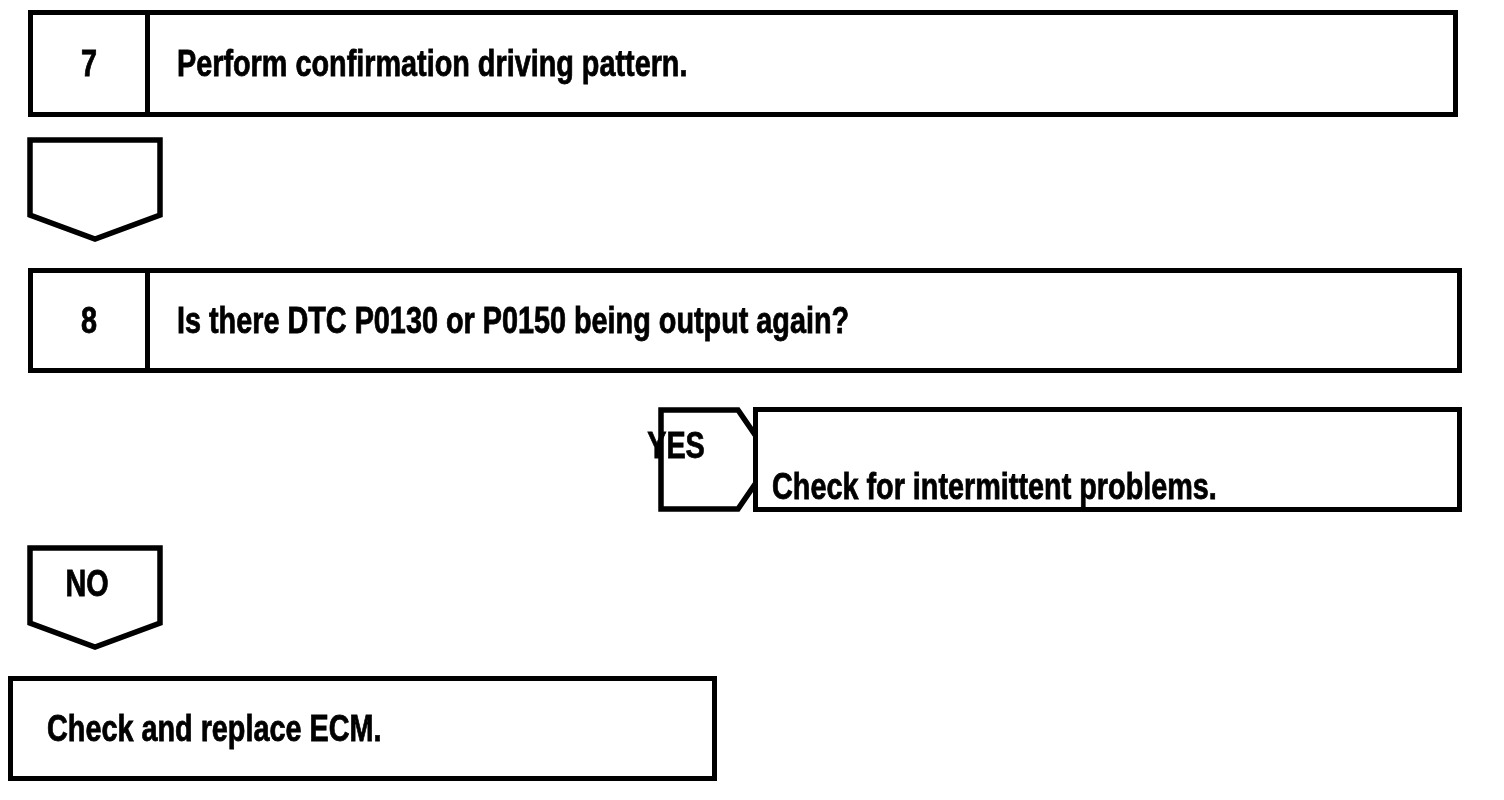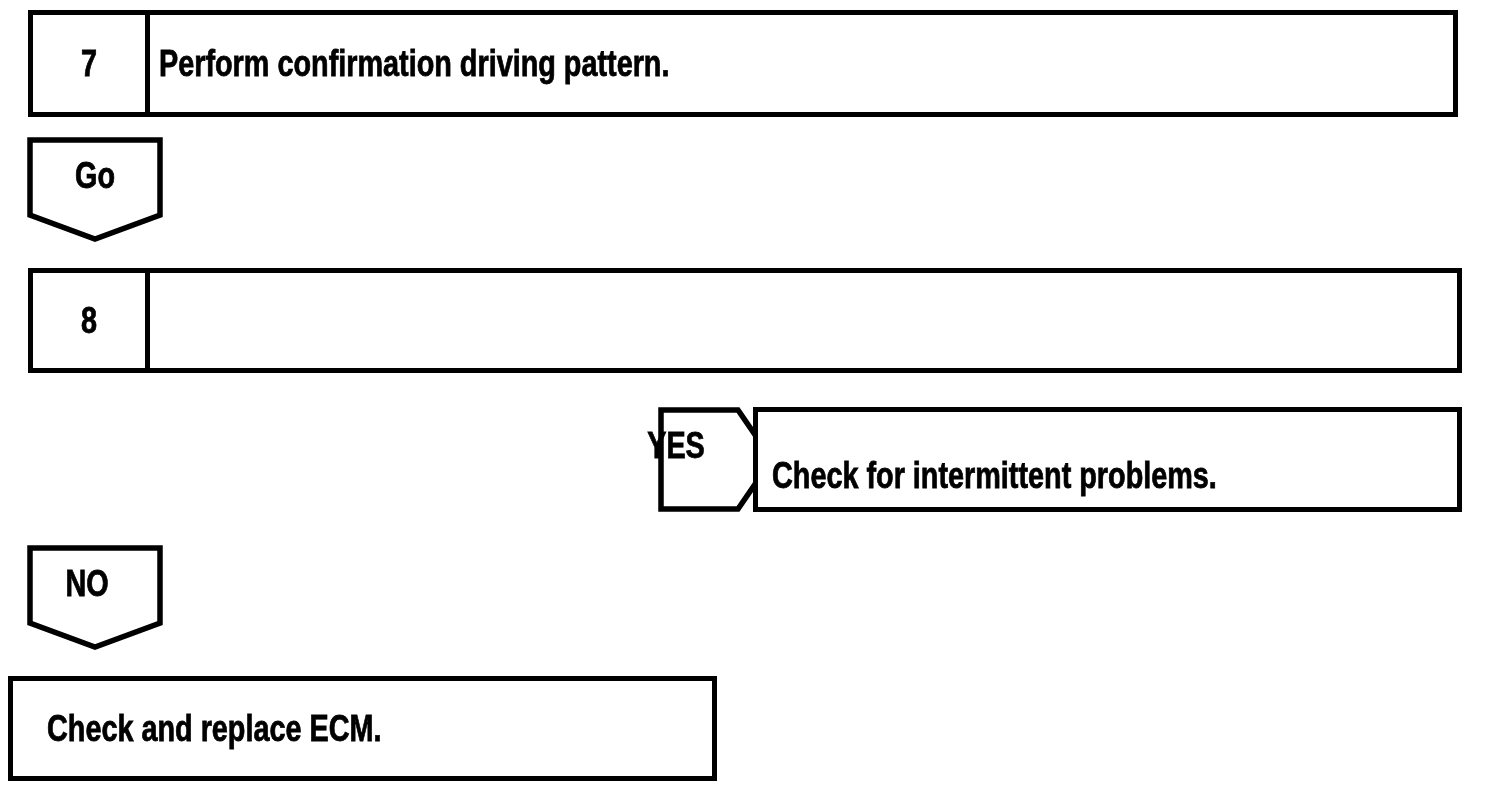--- a/index.html
+++ b/index.html
@@ -11,23 +11,23 @@
   .abs{position:absolute;}
   .box{
     border:5px solid #000;background:#fff;box-sizing:border-box;
     display:flex;align-items:stretch;
   }
   .num-cell{
     width:112px;border-right:5px solid #000;
     display:flex;align-items:center;justify-content:center;flex:0 0 auto;
   }
   .body-cell{
-    flex:1;display:flex;align-items:center;padding-left:9px;overflow:hidden;
+    flex:1;display:flex;align-items:center;padding-left:27px;overflow:hidden;
   }
-  .body-cell.top-align{align-items:center;padding-top:32px;}
+  .body-cell.top-align{align-items:flex-end;padding-top:32px;}
   .txt{
     font-size:36px;line-height:1.1;display:inline-block;white-space:nowrap;
     transform:scaleX(0.8);transform-origin:0 50%;
     -webkit-text-stroke:0.8px currentColor;
   }
   .txt.ctr{transform-origin:50% 50%;}
   .pent{position:absolute;}
   .pent svg{display:block;}
   .pent .lbl-band{
     position:absolute;left:0;top:0;width:100%;height:78px;
@@ -46,28 +46,28 @@
     </div>
     <div class="body-cell">
       <span class="txt">Perform confirmation driving pattern.</span>
     </div>
   </div>
 
   <div class="pent" style="left:27px;top:137px;width:136px;height:105px;">
     <svg width="136" height="105" viewBox="0 0 136 105">
       <polygon points="3,3 133,3 133,78 68,102 3,78" fill="#ffffff" stroke="#000000" stroke-width="5.5" stroke-linejoin="miter"></polygon>
     </svg>
-    <div class="lbl-band">
-      <span class="txt ctr">Go</span>
-    </div>
   </div>
 
   <div class="abs box" style="left:28px;top:268px;width:1434px;height:105px;">
     <div class="num-cell">
       <span class="txt ctr">8</span>
+    </div>
+    <div class="body-cell">
+      <span class="txt">Is there DTC P0130 or P0150 being output again?</span>
     </div>
   </div>
 
   <div class="pent yes" style="left:626px;top:407px;width:117px;height:105px;padding-left:32px;">
     <svg width="117" height="105" viewBox="0 0 117 105">
       <polygon points="3,3 80,3 114,52.5 80,102 3,102" fill="#ffffff" stroke="#000000" stroke-width="5.5" stroke-linejoin="miter"></polygon>
     </svg>
     <div class="lbl-band">
       <span class="txt ctr">YES</span>
     </div>

